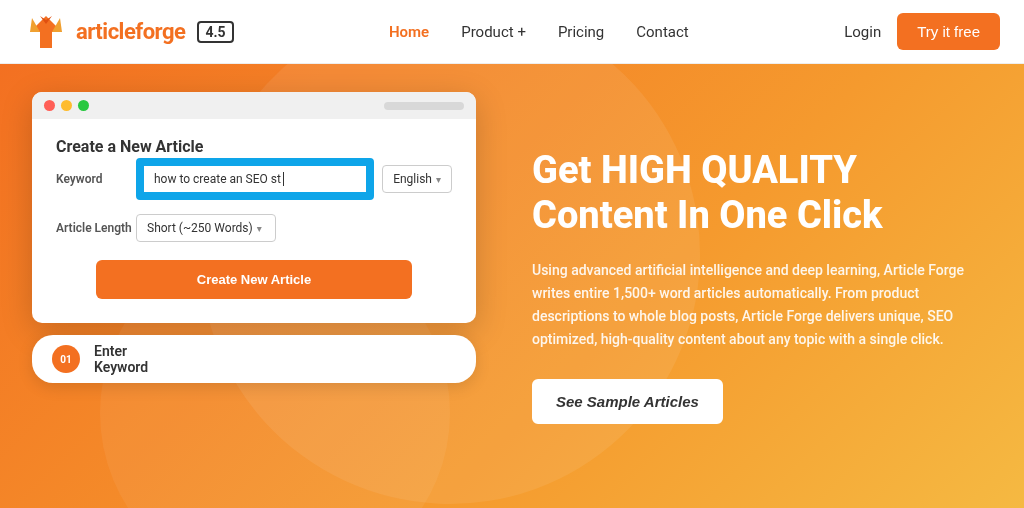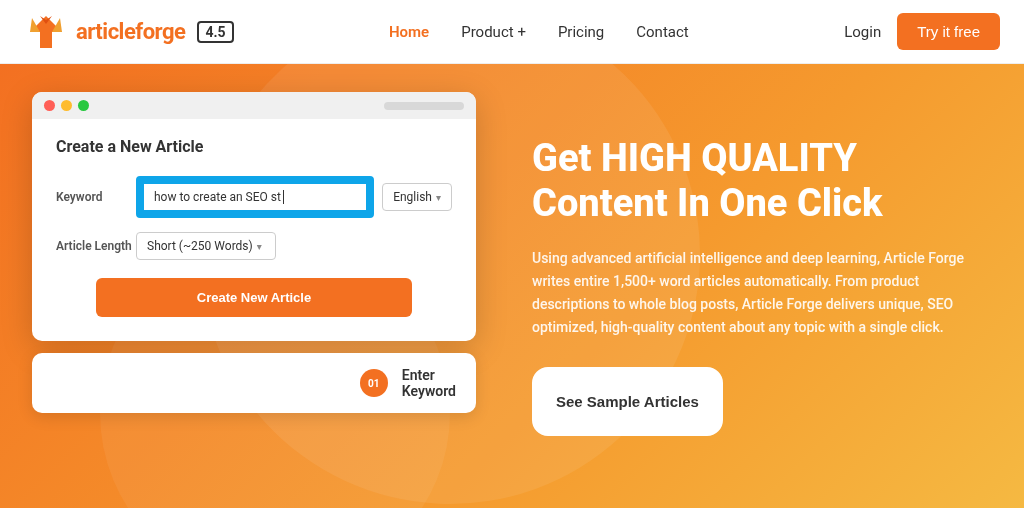--- a/index.html
+++ b/index.html
@@ -67,21 +67,21 @@
     }
     .dot { width: 11px; height: 11px; border-radius: 50%; }
     .dot-red { background: #ff5f57; }
     .dot-yellow { background: #febc2e; }
     .dot-green { background: #28c840; }
     .titlebar-spacer { flex: 1; }
     .titlebar-bar {
       height: 8px; background: #d8d8d8; border-radius: 4px; width: 80px;
     }
     .window-content { padding: 18px 24px 24px; }
-    .form-title { font-size: 16px; font-weight: 700; color: #333; margin-bottom: 20px; }
+    .form-title { font-size: 16px; font-weight: 700; color: #333; margin-bottom: 2px; }
     .form-row { display: flex; align-items: center; margin-bottom: 14px; }
     .form-label { font-size: 12px; font-weight: 600; color: #555; width: 80px; flex-shrink: 0; }
     .keyword-input {
       border: 8px solid #0ea5e9; border-radius: 4px; padding: 6px 10px;
       font-size: 12px; color: #333; flex: 1; outline: none;
       display: flex; align-items: center; gap: 2px;
     }
     .input-cursor { display: inline-block; width: 1px; height: 14px; background: #333; animation: blink 1s infinite; }
     @keyframes blink { 0%,100%{opacity:1} 50%{opacity:0} }
     .language-select {
@@ -97,23 +97,23 @@
     .chevron { font-size: 10px; color: #888; }
     .form-btn-row { display: flex; justify-content: center; margin-top: 18px; }
     .create-btn {
       background: #f37021; color: #fff; border: none; border-radius: 6px;
       padding: 12px 36px; font-size: 13px; font-weight: 600; cursor: pointer;
       width: 80%;
     }
 
     
     .keyword-card {
-      background: #fff; border-radius: 10px;
+      background: #fff; border-radius: 21px;
       box-shadow: 0 4px 16px rgba(0,0,0,0.12);
-      padding: 14px 20px; display: flex; align-items: center; gap: 14px; justify-content: flex-end;
+      padding: 8px 20px; display: flex; align-items: center; gap: 14px;
     }
     .kw-number {
       background: #f37021; color: #fff; border-radius: 50%;
       width: 28px; height: 28px; display: flex; align-items: center; justify-content: center;
       font-size: 10px; font-weight: 700; flex-shrink: 0;
     }
     .kw-text { font-size: 14px; font-weight: 600; color: #333; }
 
     
     .hero-right {
@@ -127,22 +127,23 @@
       margin-bottom: 28px; max-width: 440px; font-weight: 500;
     }
     .hero-cta { display: flex; gap: 14px; }
     .cta-primary {
       background: #fff; color: #333; border: 2px solid #fff;
       border-radius: 6px; padding: 12px 22px; font-size: 15px; font-weight: 700;
       cursor: pointer;
     }
     .cta-secondary {
       background: #fff; color: #333; border: 2px solid #fff;
-      border-radius: 16px; padding: 24px 22px; font-size: 15px; font-weight: 700;
+      border-radius: 6px; padding: 12px 22px; font-size: 15px; font-weight: 700;
       cursor: pointer;
+      font-style: italic;
     }
   </style>
 </head>
 <body>
 
 <nav class="navbar">
   <div class="logo-area">
 
     <svg class="logo-icon" viewBox="0 0 44 36" fill="none" xmlns="http://www.w3.org/2000/svg">
       <polygon points="22,2 38,18 28,18 28,34 16,34 16,18 6,18" fill="#f37021"></polygon>

